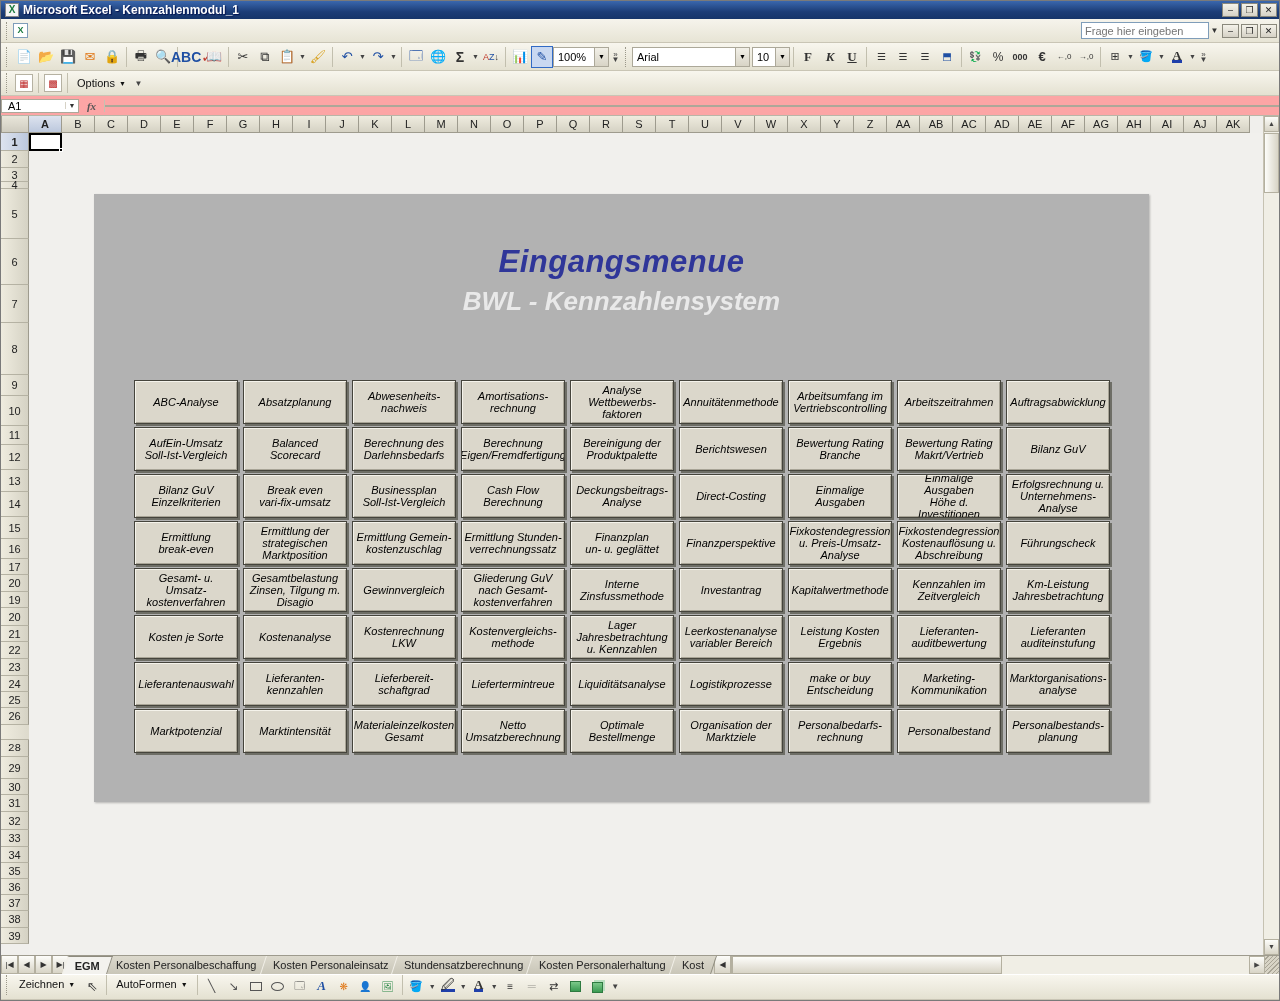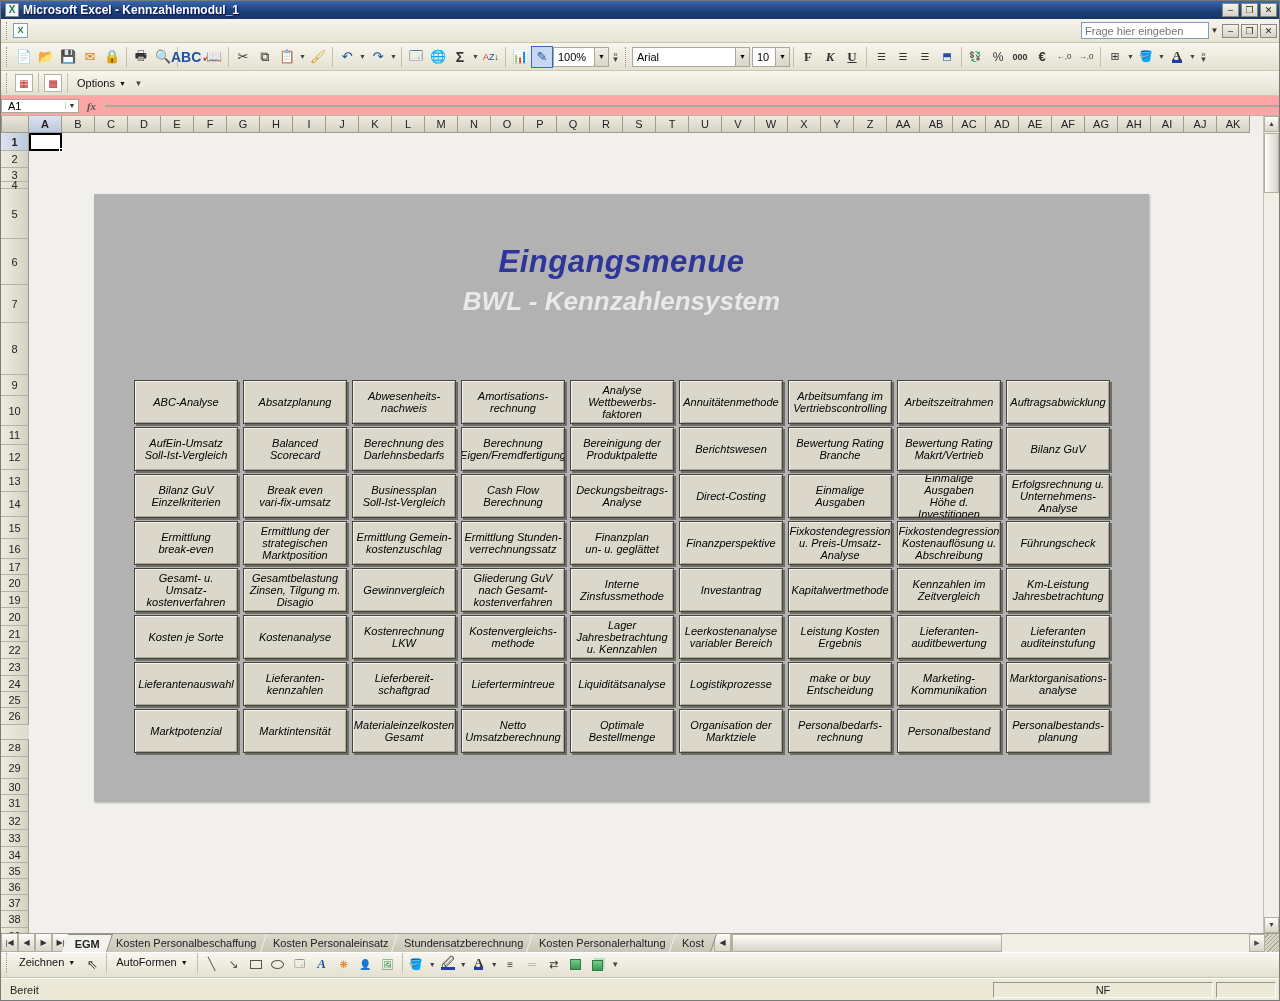--- a/index.html
+++ b/index.html
@@ -613,20 +613,14 @@
         <span class="green-sq"></span>
       </div>
     <div class="tb-btn">
         <span class="green-cube"></span>
       </div>
     <div class="overflow">
         <span>▼</span>
       </div>
   </div>
 
-  <div class="statusbar">
-    <div class="status-left">Bereit</div>
-    <div class="status-fill"></div>
-    <div class="status-cell" style="width:220px;justify-content:center">NF</div>
-    <div class="status-cell" style="width:60px"></div>
-  </div>
 
 </div>
 
 </body></html>

